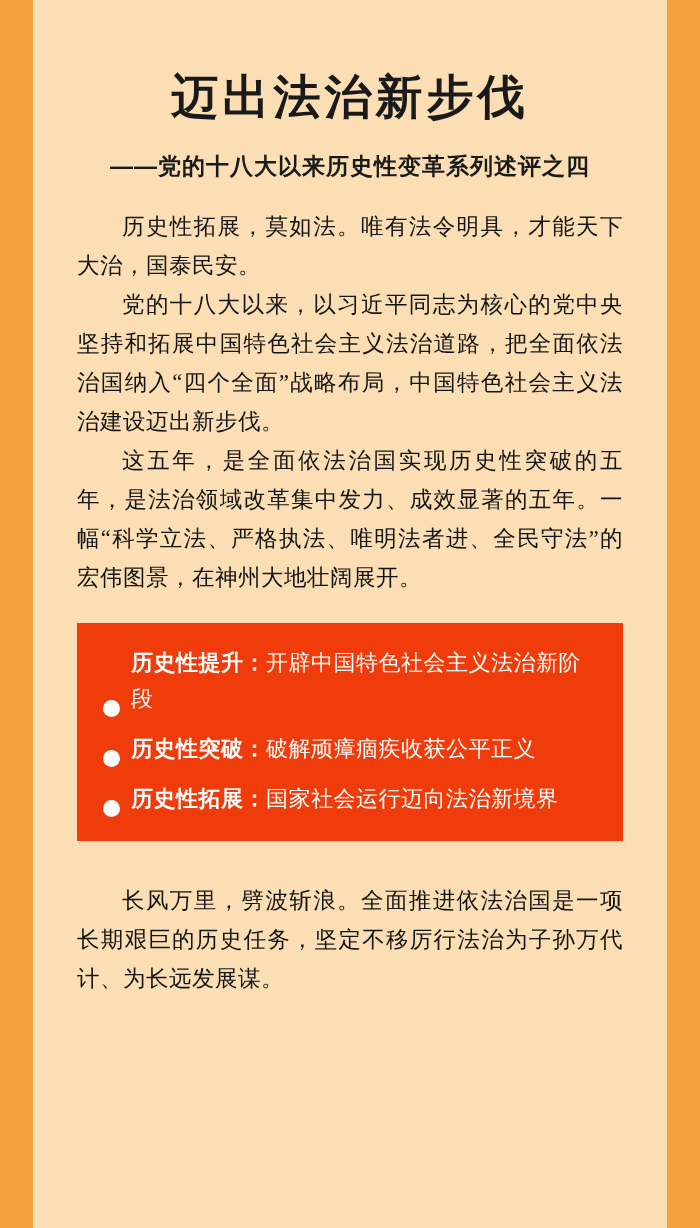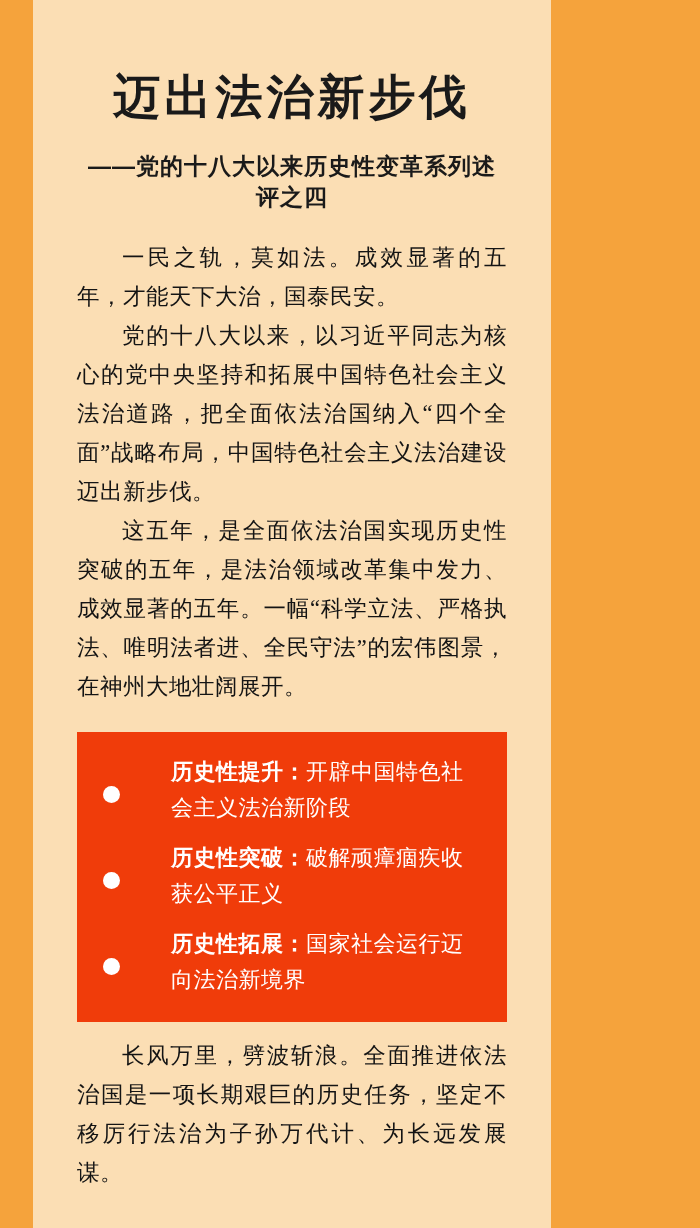--- a/index.html
+++ b/index.html
@@ -17,21 +17,21 @@
     position: relative;
     width: 700px;
     height: 1228px;
     box-sizing: border-box;
     background: #f5a33c;
   }
   .inner {
     position: absolute;
     left: 33px;
     top: 0;
-    width: 518px;
+    width: 634px;
     height: 1228px;
     background: #fbdeb4;
     box-sizing: border-box;
     padding: 0 44px;
   }
   .title {
     margin: 0;
     padding-top: 66px;
     text-align: center;
     font-size: 47px;
@@ -63,23 +63,22 @@
     letter-spacing: 0.5px;
   }
   .callout {
     margin: 26px 0 0 0;
     background: #f03c0a;
     padding: 22px 26px 24px 26px;
     box-sizing: border-box;
   }
   .callout-item {
     display: flex;
-    align-items: center;
+    align-items: flex-end;
     margin-bottom: 14px;
-    gap: 40px;
   }
   .callout-item:last-child {
     margin-bottom: 0;
   }
   .bullet-dot {
     flex: 0 0 auto;
     width: 17px;
     height: 17px;
     border-radius: 50%;
     background: #ffffff;
@@ -90,34 +89,34 @@
     font-size: 22px;
     line-height: 36px;
     color: #ffffff;
     font-family: "Liberation Sans", "DejaVu Sans", sans-serif;
     letter-spacing: 0.5px;
   }
   .callout-text .lead {
     font-weight: bold;
   }
   .bottom-text {
-    padding-top: 14px;
+    padding-top: 40px;
   }
 </style>
 </head>
 <body>
 
 <div class="poster">
   <div class="inner">
 
     <h1 class="title">迈出法治新步伐</h1>
     <h2 class="subtitle">——党的十八大以来历史性变革系列述评之四</h2>
 
     <div class="body-text">
-      <p class="para">一民之轨，莫如法。成效显著的五年，才能天下大治，国泰民安。</p>
+      <p class="para">历史性拓展，莫如法。唯有法令明具，才能天下大治，国泰民安。</p>
       <p class="para">党的十八大以来，以习近平同志为核心的党中央坚持和拓展中国特色社会主义法治道路，把全面依法治国纳入“四个全面”战略布局，中国特色社会主义法治建设迈出新步伐。</p>
       <p class="para">这五年，是全面依法治国实现历史性突破的五年，是法治领域改革集中发力、成效显著的五年。一幅“科学立法、严格执法、唯明法者进、全民守法”的宏伟图景，在神州大地壮阔展开。</p>
     </div>
 
     <div class="callout">
       <div class="callout-item">
         <span class="bullet-dot"></span>
         <span class="callout-text"><span class="lead">历史性提升：</span><span>开辟中国特色社会主义法治新阶段</span></span>
       </div>
       <div class="callout-item">

